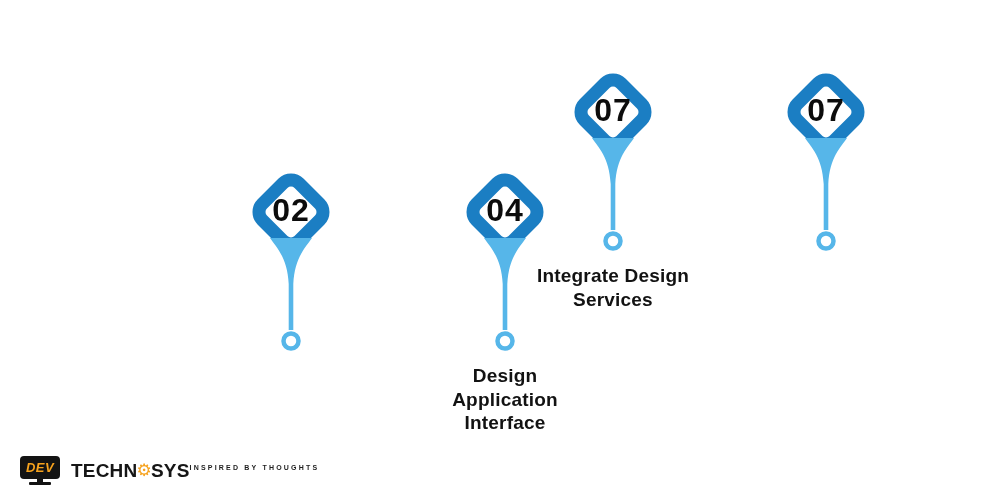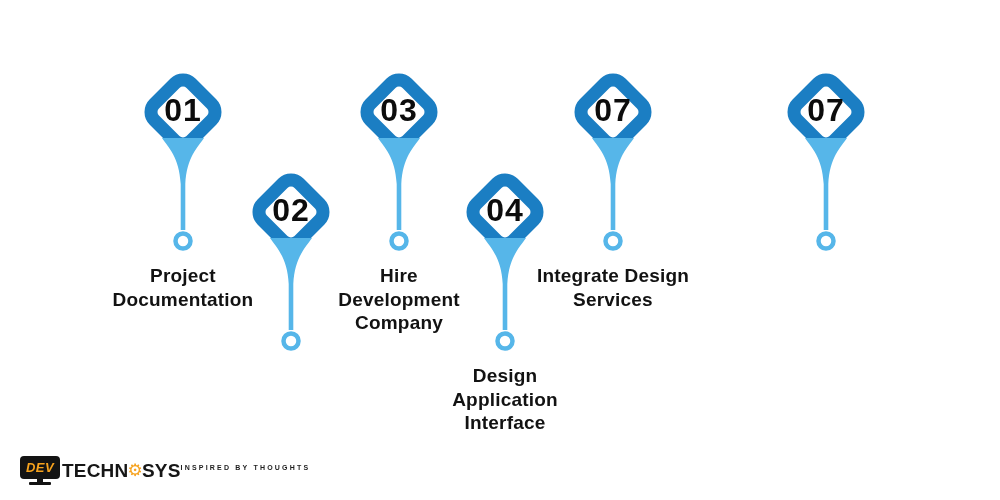--- a/index.html
+++ b/index.html
@@ -63,21 +63,21 @@
     white-space:pre-line;
     font-size:19px;font-weight:700;line-height:1.24;
     color:var(--ink);letter-spacing:.2px;
   }
   .top .label{top:264px}
   .bottom .label{top:364px}
 
   
   .logo{
     position:absolute;left:20px;top:456px;
-    display:flex;align-items:flex-start;gap:2px;
+    display:flex;align-items:flex-start;gap:11px;
   }
   .monitor-wrap{display:flex;flex-direction:column;align-items:center;}
   .monitor{
     width:40px;height:23px;background:#131313;border-radius:4px;
     display:flex;align-items:center;justify-content:center;
     color:var(--orange);font-weight:800;font-style:italic;
     font-size:13px;letter-spacing:.5px;
   }
   .stand-neck{width:6px;height:3px;background:#131313;}
   .stand-base{width:22px;height:3px;background:#131313;border-radius:1px;}
@@ -90,51 +90,30 @@
   .tagline{
     font-size:7px;font-weight:700;letter-spacing:2.2px;
     color:#1d1d1d;margin-top:2.5px;
   }
 </style>
 </head>
 <body>
 
 <div class="canvas">
 
-  <div class="marker top m1">
-    <div class="diamond"></div>
-    <span class="num">01</span>
-    <svg class="tail" width="48" height="116" viewBox="0 0 48 116">
-      <path class="funnel" d="M3,0 H45 C39,9 27.6,19 26.3,46 L26.3,92 L21.7,92 L21.7,46 C20.4,19 9,9 3,0 Z"></path>
-      <circle class="tail-dot" cx="24" cy="103" r="7.5"></circle>
-    </svg>
-    <div class="label">Project
-Documentation</div>
-  </div>
 
   <div class="marker bottom m2">
     <div class="diamond"></div>
     <span class="num">02</span>
     <svg class="tail" width="48" height="116" viewBox="0 0 48 116">
       <path class="funnel" d="M3,0 H45 C39,9 27.6,19 26.3,46 L26.3,92 L21.7,92 L21.7,46 C20.4,19 9,9 3,0 Z"></path>
       <circle class="tail-dot" cx="24" cy="103" r="7.5"></circle>
     </svg>
   </div>
 
-  <div class="marker top m3">
-    <div class="diamond"></div>
-    <span class="num">03</span>
-    <svg class="tail" width="48" height="116" viewBox="0 0 48 116">
-      <path class="funnel" d="M3,0 H45 C39,9 27.6,19 26.3,46 L26.3,92 L21.7,92 L21.7,46 C20.4,19 9,9 3,0 Z"></path>
-      <circle class="tail-dot" cx="24" cy="103" r="7.5"></circle>
-    </svg>
-    <div class="label">Hire
-Development
-Company</div>
-  </div>
 
   <div class="marker bottom m4">
     <div class="diamond"></div>
     <span class="num">04</span>
     <svg class="tail" width="48" height="116" viewBox="0 0 48 116">
       <path class="funnel" d="M3,0 H45 C39,9 27.6,19 26.3,46 L26.3,92 L21.7,92 L21.7,46 C20.4,19 9,9 3,0 Z"></path>
       <circle class="tail-dot" cx="24" cy="103" r="7.5"></circle>
     </svg>
     <div class="label">Design
 Application

